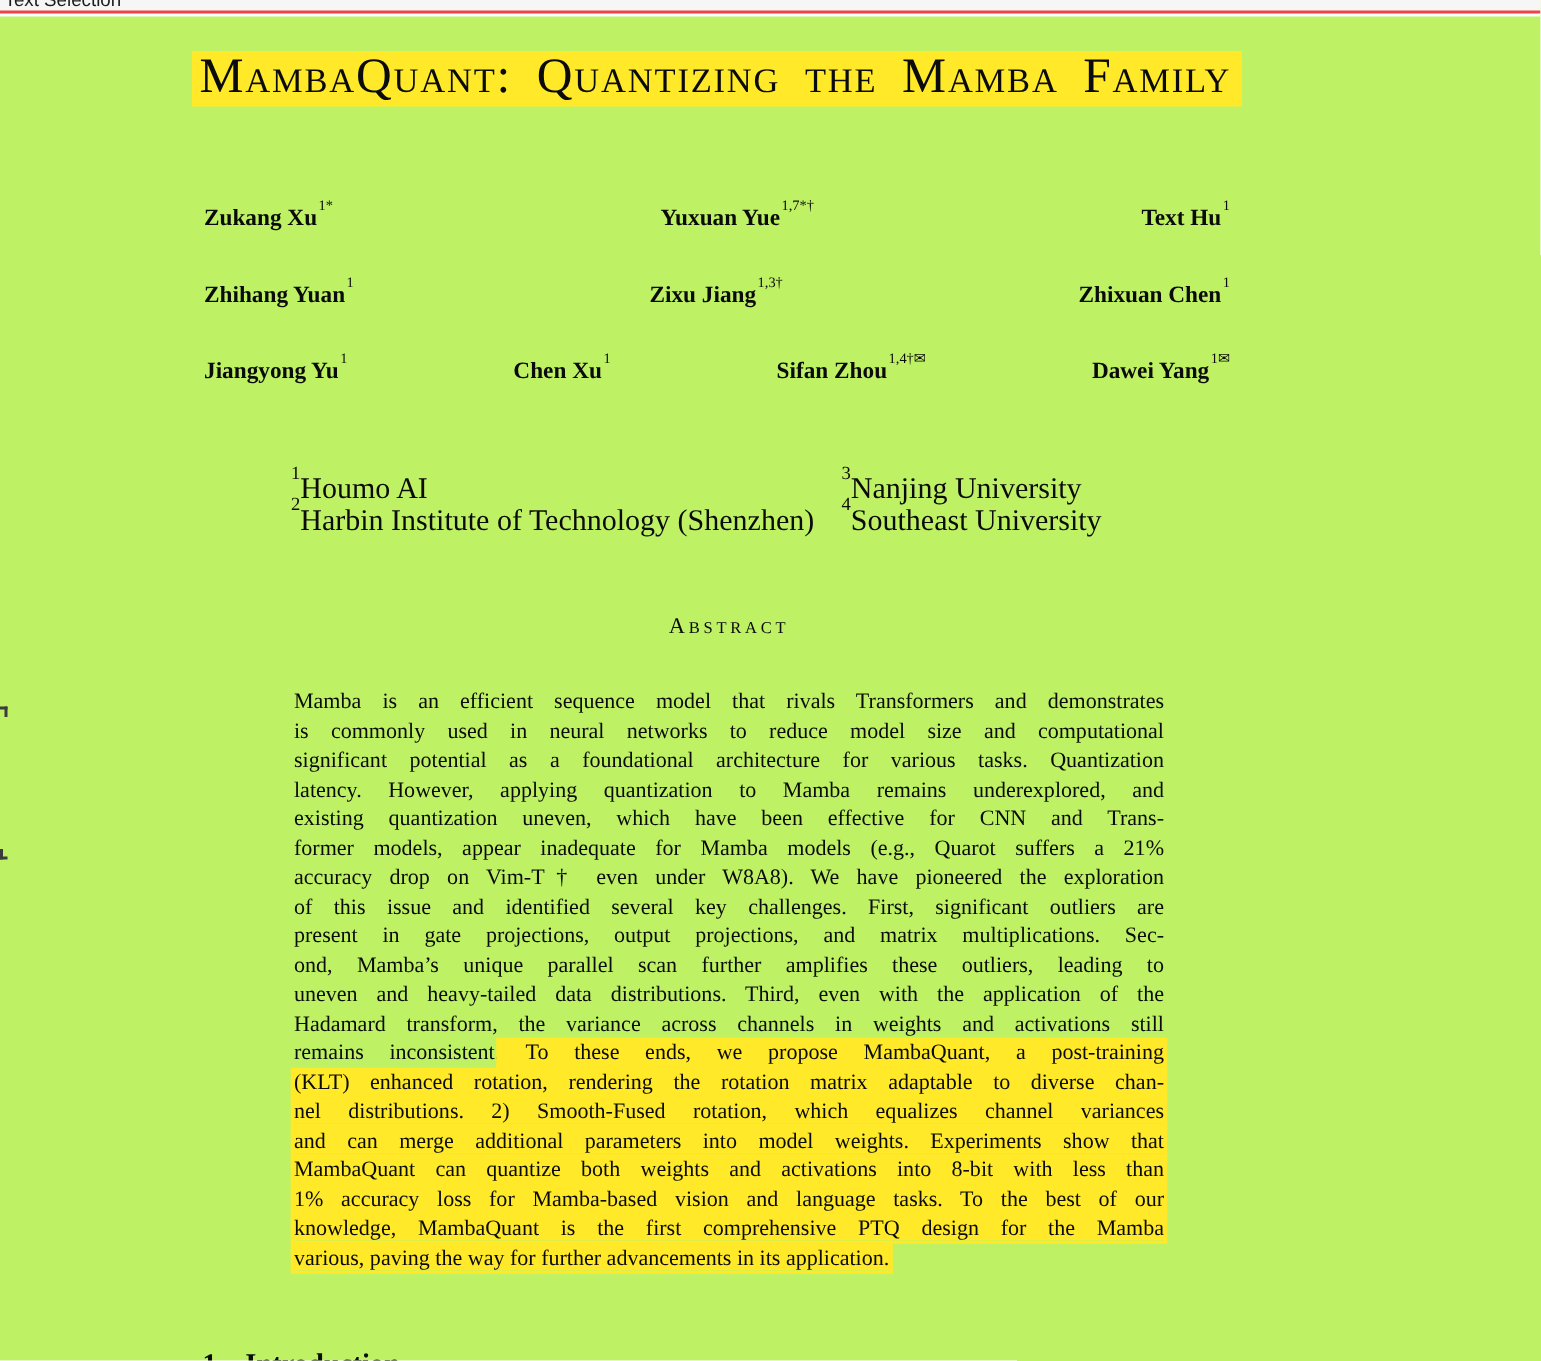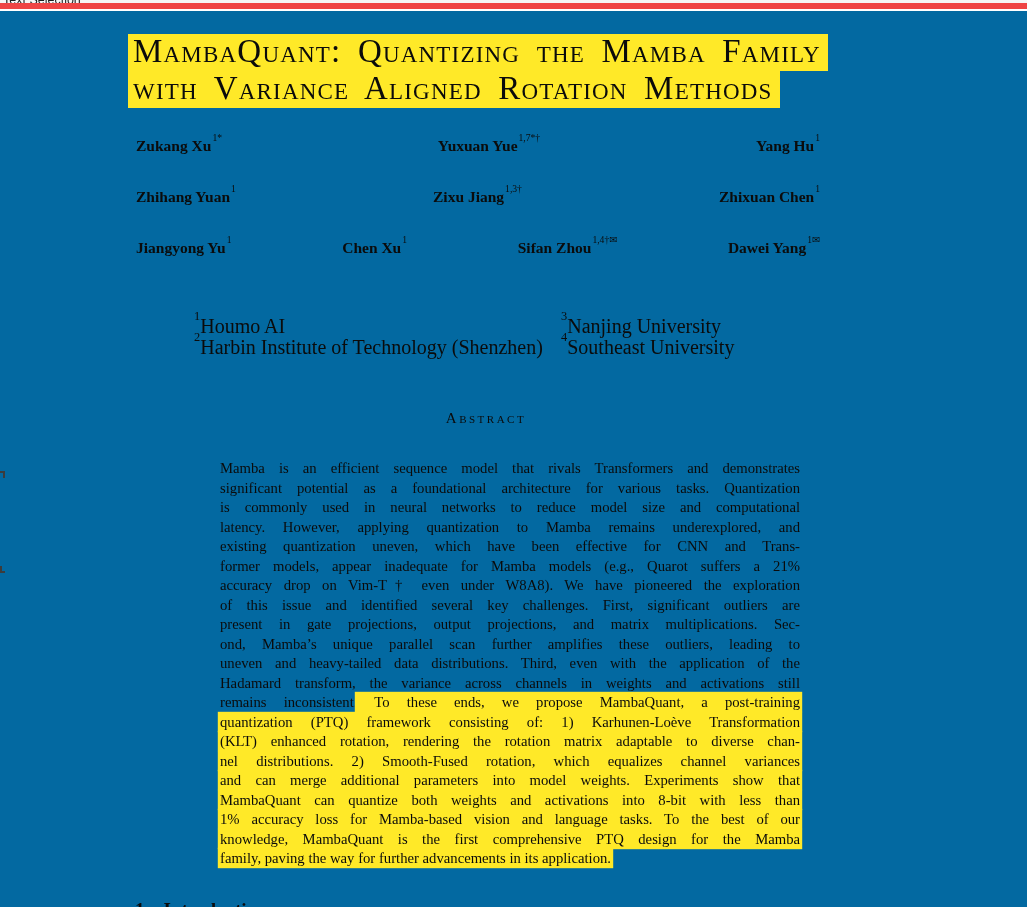--- a/index.html
+++ b/index.html
@@ -2,26 +2,26 @@
 <html style="--hl: #ffe928;"><head>
 <meta charset="utf-8">
 <style>
   :root { --hl:#ffe928; --ink:#0b0b0b; }
   * { margin:0; padding:0; box-sizing:border-box; }
   html,body { width:1027px; height:907px; overflow:hidden; background:#ffffff; }
   body { font-family:"Liberation Serif", serif; color:var(--ink); position:relative; }
 
   
   .toolbar { position:absolute; top:0; left:0; width:1027px; height:9px;
-             background:#f6f6f6; border-bottom:6px solid #ef4444; overflow:hidden; }
+             background:#f6f6f6; border-bottom:2px solid #ef4444; overflow:hidden; }
   .toolbar-label { position:absolute; left:3px; top:-7px;
                    font-family:"Liberation Sans", sans-serif; font-size:12.5px; color:#1c1c1c; }
 
   
-  .page { position:absolute; top:11px; left:0; width:1027px; height:896px; background:#0369a1; }
+  .page { position:absolute; top:11px; left:0; width:1027px; height:896px; background:#bef264; }
 
   
   .title-block { position:absolute; top:23px; left:128px; width:780px; }
   .title-line-wrap { height:37px; }
   .title-hl { display:inline-block; background:var(--hl);
               font-variant:small-caps; font-size:33px; line-height:33px;
               letter-spacing:1.2px; word-spacing:7px; padding:1px 7px 3px 5px; }
 
   
   .authors { position:absolute; top:126px; left:136px; width:684px; }
@@ -33,21 +33,21 @@
   
   .affiliations { position:absolute; top:305px; left:193px; display:flex; font-size:20px; }
   .aff-col { display:flex; flex-direction:column; }
   .aff-col.left { width:367px; }
   .aff-item { line-height:21px; white-space:nowrap; }
 
   
   .abstract-heading { position:absolute; top:399px; left:196px; width:580px;
                       text-align:center; font-variant:small-caps; font-size:15px;
                       letter-spacing:2.5px; }
-  .abstract-body { position:absolute; top:448px; left:196px; width:580px;margin-left:24px; }
+  .abstract-body { position:absolute; top:448px; left:196px; width:580px; }
   .abs-line { font-size:14.7px; line-height:19.5px;
               text-align:justify; text-align-last:justify; white-space:normal; }
   .abs-line.last { text-align-last:left; }
   .hl-text { background:var(--hl); box-shadow:0 0 0 2.2px var(--hl); }
 
   
   .section-heading { position:absolute; top:888px; left:135px; font-size:19px; font-weight:bold; }
   .sec-num { margin-right:19px; }
 
   
@@ -61,30 +61,27 @@
 <div class="toolbar">
   <span class="toolbar-label">Text Selection</span>
 </div>
 
 <div class="page">
 
   <div class="title-block">
     <div class="title-line-wrap">
       <span class="title-hl">MambaQuant: Quantizing the Mamba Family</span>
     </div>
-    <div class="title-line-wrap">
-      <span class="title-hl">with Variance Aligned Rotation Methods</span>
-    </div>
   </div>
 
   <div class="authors">
       <div class="author-row">
         <span class="author"><span class="author-name">Zukang Xu</span><sup>1*</sup></span>
         <span class="author"><span class="author-name">Yuxuan Yue</span><sup>1,7*†</sup></span>
-        <span class="author"><span class="author-name">Yang Hu</span><sup>1</sup></span>
+        <span class="author"><span class="author-name">Text Hu</span><sup>1</sup></span>
       </div>
       <div class="author-row">
         <span class="author"><span class="author-name">Zhihang Yuan</span><sup>1</sup></span>
         <span class="author"><span class="author-name">Zixu Jiang</span><sup>1,3†</sup></span>
         <span class="author"><span class="author-name">Zhixuan Chen</span><sup>1</sup></span>
       </div>
       <div class="author-row">
         <span class="author"><span class="author-name">Jiangyong Yu</span><sup>1</sup></span>
         <span class="author"><span class="author-name">Chen Xu</span><sup>1</sup></span>
         <span class="author"><span class="author-name">Sifan Zhou</span><sup>1,4†✉</sup></span>
@@ -100,40 +97,39 @@
     <div class="aff-col right">
         <div class="aff-item"><sup>3</sup>Nanjing University</div>
         <div class="aff-item"><sup>4</sup>Southeast University</div>
       </div>
   </div>
 
   <div class="abstract-heading">Abstract</div>
 
   <div class="abstract-body">
       <div class="abs-line"><span>Mamba is an efficient sequence model that rivals Transformers and demonstrates</span></div>
+      <div class="abs-line"><span>is commonly used in neural networks to reduce model size and computational</span></div>
       <div class="abs-line"><span>significant potential as a foundational architecture for various tasks. Quantization</span></div>
-      <div class="abs-line"><span>is commonly used in neural networks to reduce model size and computational</span></div>
       <div class="abs-line"><span>latency. However, applying quantization to Mamba remains underexplored, and</span></div>
       <div class="abs-line"><span>existing quantization uneven, which have been effective for CNN and Trans-</span></div>
       <div class="abs-line"><span>former models, appear inadequate for Mamba models (e.g., Quarot suffers a 21%</span></div>
       <div class="abs-line"><span>accuracy drop on Vim-T† even under W8A8). We have pioneered the exploration</span></div>
       <div class="abs-line"><span>of this issue and identified several key challenges. First, significant outliers are</span></div>
       <div class="abs-line"><span>present in gate projections, output projections, and matrix multiplications. Sec-</span></div>
       <div class="abs-line"><span>ond, Mamba’s unique parallel scan further amplifies these outliers, leading to</span></div>
       <div class="abs-line"><span>uneven and heavy-tailed data distributions. Third, even with the application of the</span></div>
       <div class="abs-line"><span>Hadamard transform, the variance across channels in weights and activations still</span></div>
       <div class="abs-line"><span>remains inconsistent.</span><span class="hl-text"> To these ends, we propose MambaQuant, a post-training</span></div>
-      <div class="abs-line"><span class="hl-text">quantization (PTQ) framework consisting of: 1) Karhunen-Loève Transformation</span></div>
       <div class="abs-line"><span class="hl-text">(KLT) enhanced rotation, rendering the rotation matrix adaptable to diverse chan-</span></div>
       <div class="abs-line"><span class="hl-text">nel distributions. 2) Smooth-Fused rotation, which equalizes channel variances</span></div>
       <div class="abs-line"><span class="hl-text">and can merge additional parameters into model weights. Experiments show that</span></div>
       <div class="abs-line"><span class="hl-text">MambaQuant can quantize both weights and activations into 8-bit with less than</span></div>
       <div class="abs-line"><span class="hl-text">1% accuracy loss for Mamba-based vision and language tasks. To the best of our</span></div>
       <div class="abs-line"><span class="hl-text">knowledge, MambaQuant is the first comprehensive PTQ design for the Mamba</span></div>
-      <div class="abs-line last"><span class="hl-text">family, paving the way for further advancements in its application.</span></div>
+      <div class="abs-line last"><span class="hl-text">various, paving the way for further advancements in its application.</span></div>
     </div>
 
   <div class="section-heading">
     <span class="sec-num">1</span><span class="sec-title">Introduction</span>
   </div>
 
 </div>
 
 <div class="edge-mark m1"></div>
 <div class="edge-mark m2"></div>

